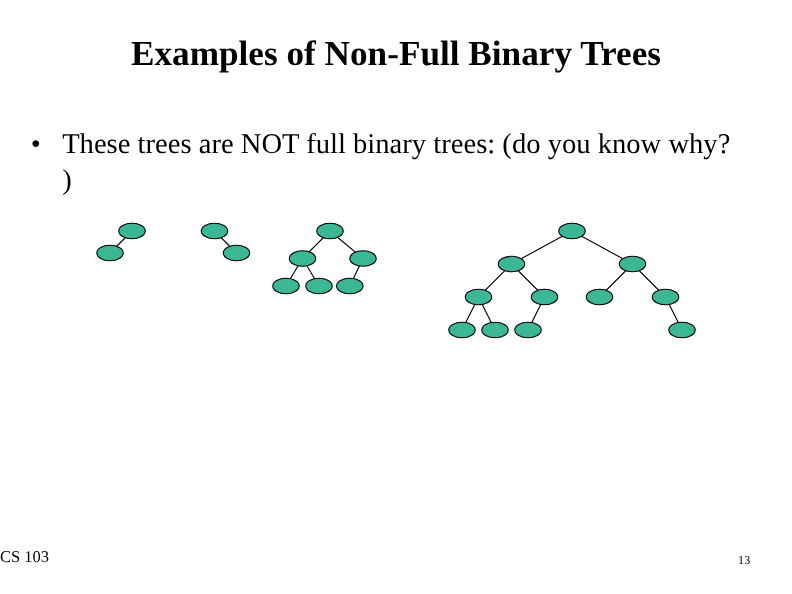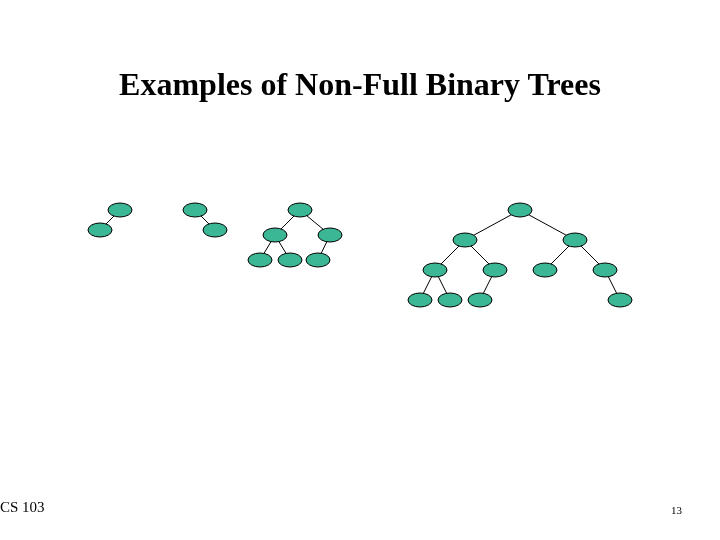--- a/index.html
+++ b/index.html
@@ -19,21 +19,20 @@
     box-sizing: border-box;
   }
   .title {
     position: absolute;
     top: 30px;
     left: 0;
     right: 0;
     text-align: center;
     font-size: 32px;
     font-weight: bold;
-    margin-top: 36px;
   }
   .bullet-row {
     position: absolute;
     top: 115px;
     left: 28px;
     right: 40px;
     font-size: 26px;
     line-height: 1.25;
   }
   .bullet-dot {
@@ -76,20 +75,24 @@
     font-size: 11px;
   }
 </style>
 </head>
 <body>
 
 <div class="slide">
 
   <div class="title">Examples of Non-Full Binary Trees</div>
 
+  <div class="bullet-row">
+    <span class="bullet-dot">•</span>
+    <span class="bullet-text">These trees are NOT full binary trees: (do you know why? )</span>
+  </div>
 
   <svg class="diagrams" width="580" height="140">
 
     <g>
       <line class="edge" x1="40" y1="10" x2="20" y2="30"></line>
       <ellipse class="node" cx="40" cy="10" rx="12" ry="7"></ellipse>
       <ellipse class="node" cx="20" cy="30" rx="12" ry="7"></ellipse>
     </g>
 
     <g>

